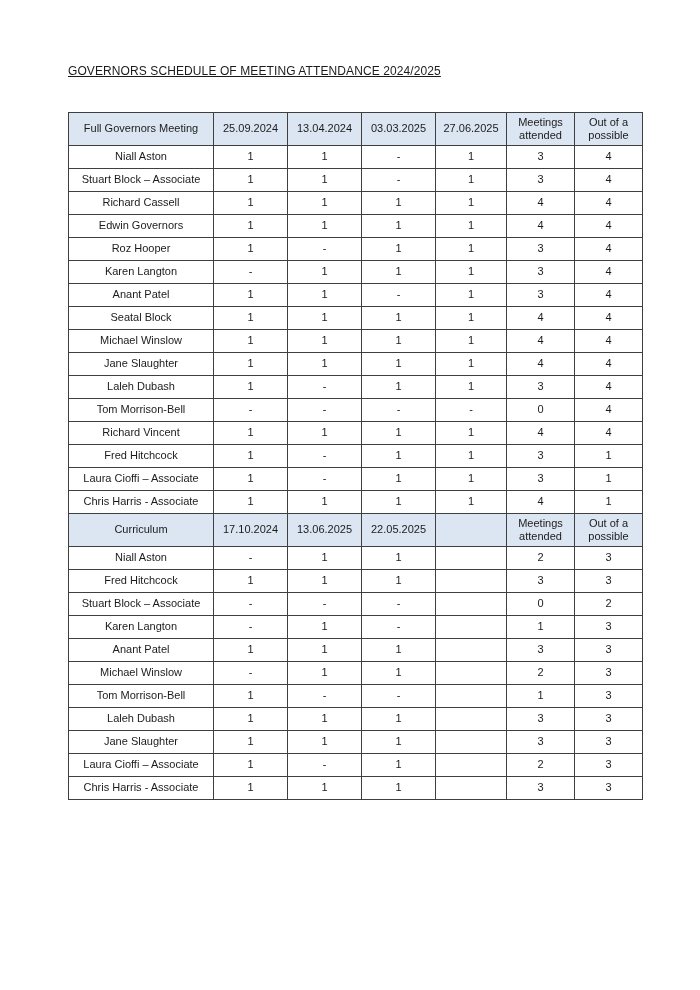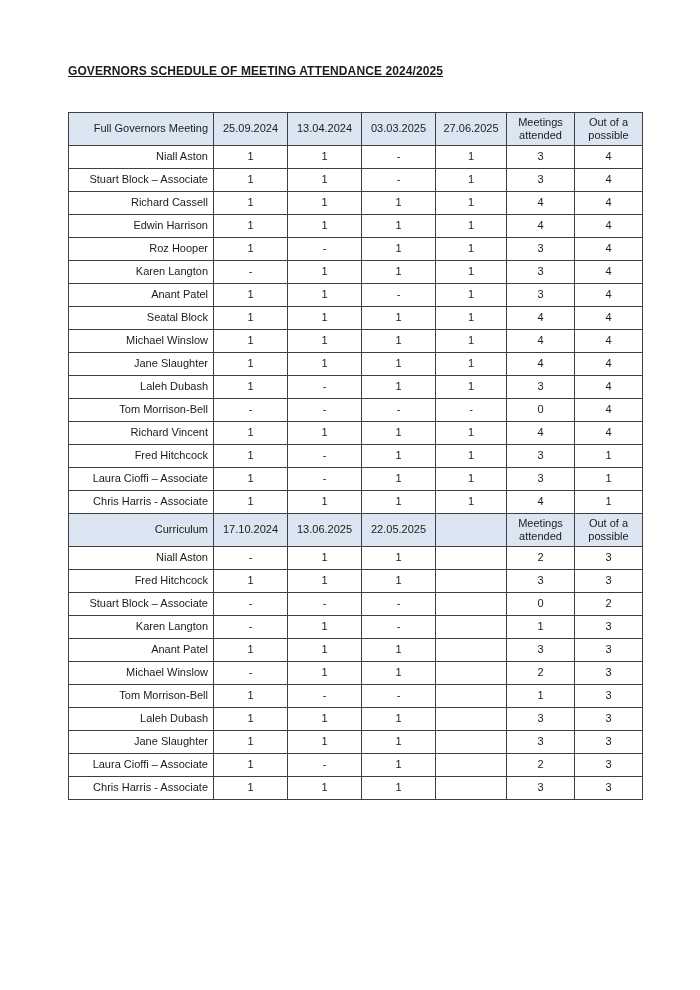--- a/index.html
+++ b/index.html
@@ -25,21 +25,21 @@
     position: relative;
     width: 700px;
     height: 990px;
     background: var(--page-bg);
   }
   .doc-title {
     position: absolute;
     left: 68px;
     top: 64px;
     font-size: 12px;
-    font-weight: bold;
+    font-weight: normal;
     letter-spacing: 0.1px;
     text-decoration: underline;
     white-space: nowrap;
     color: var(--text-color);
   }
   table.att-table {
     position: absolute;
     left: 68px;
     top: 112px;
     width: 574px;
@@ -52,21 +52,21 @@
     line-height: 1.2;
     padding: 1px 5px;
     vertical-align: middle;
     height: 23px;
     overflow: hidden;
   }
   tr.header-row td {
     background: var(--header-bg);
     height: 33px;
   }
-  td.name-cell { text-align: right; }
+  td.name-cell { text-align: center; }
   td.num-cell  { text-align: center; padding: 1px 2px; }
   col.c-name  { width: 145px; }
   col.c-date  { width: 74px; }
   col.c-date4 { width: 71px; }
   col.c-att   { width: 68px; }
   col.c-poss  { width: 68px; }
 </style>
 </head>
 <body>
 
@@ -114,21 +114,21 @@
         <tr>
           <td class="name-cell">Richard Cassell</td>
           <td class="num-cell">1</td>
           <td class="num-cell">1</td>
           <td class="num-cell">1</td>
           <td class="num-cell">1</td>
           <td class="num-cell">4</td>
           <td class="num-cell">4</td>
         </tr>
         <tr>
-          <td class="name-cell">Edwin Harrison</td>
+          <td class="name-cell">Edwin Governors</td>
           <td class="num-cell">1</td>
           <td class="num-cell">1</td>
           <td class="num-cell">1</td>
           <td class="num-cell">1</td>
           <td class="num-cell">4</td>
           <td class="num-cell">4</td>
         </tr>
         <tr>
           <td class="name-cell">Roz Hooper</td>
           <td class="num-cell">1</td>

